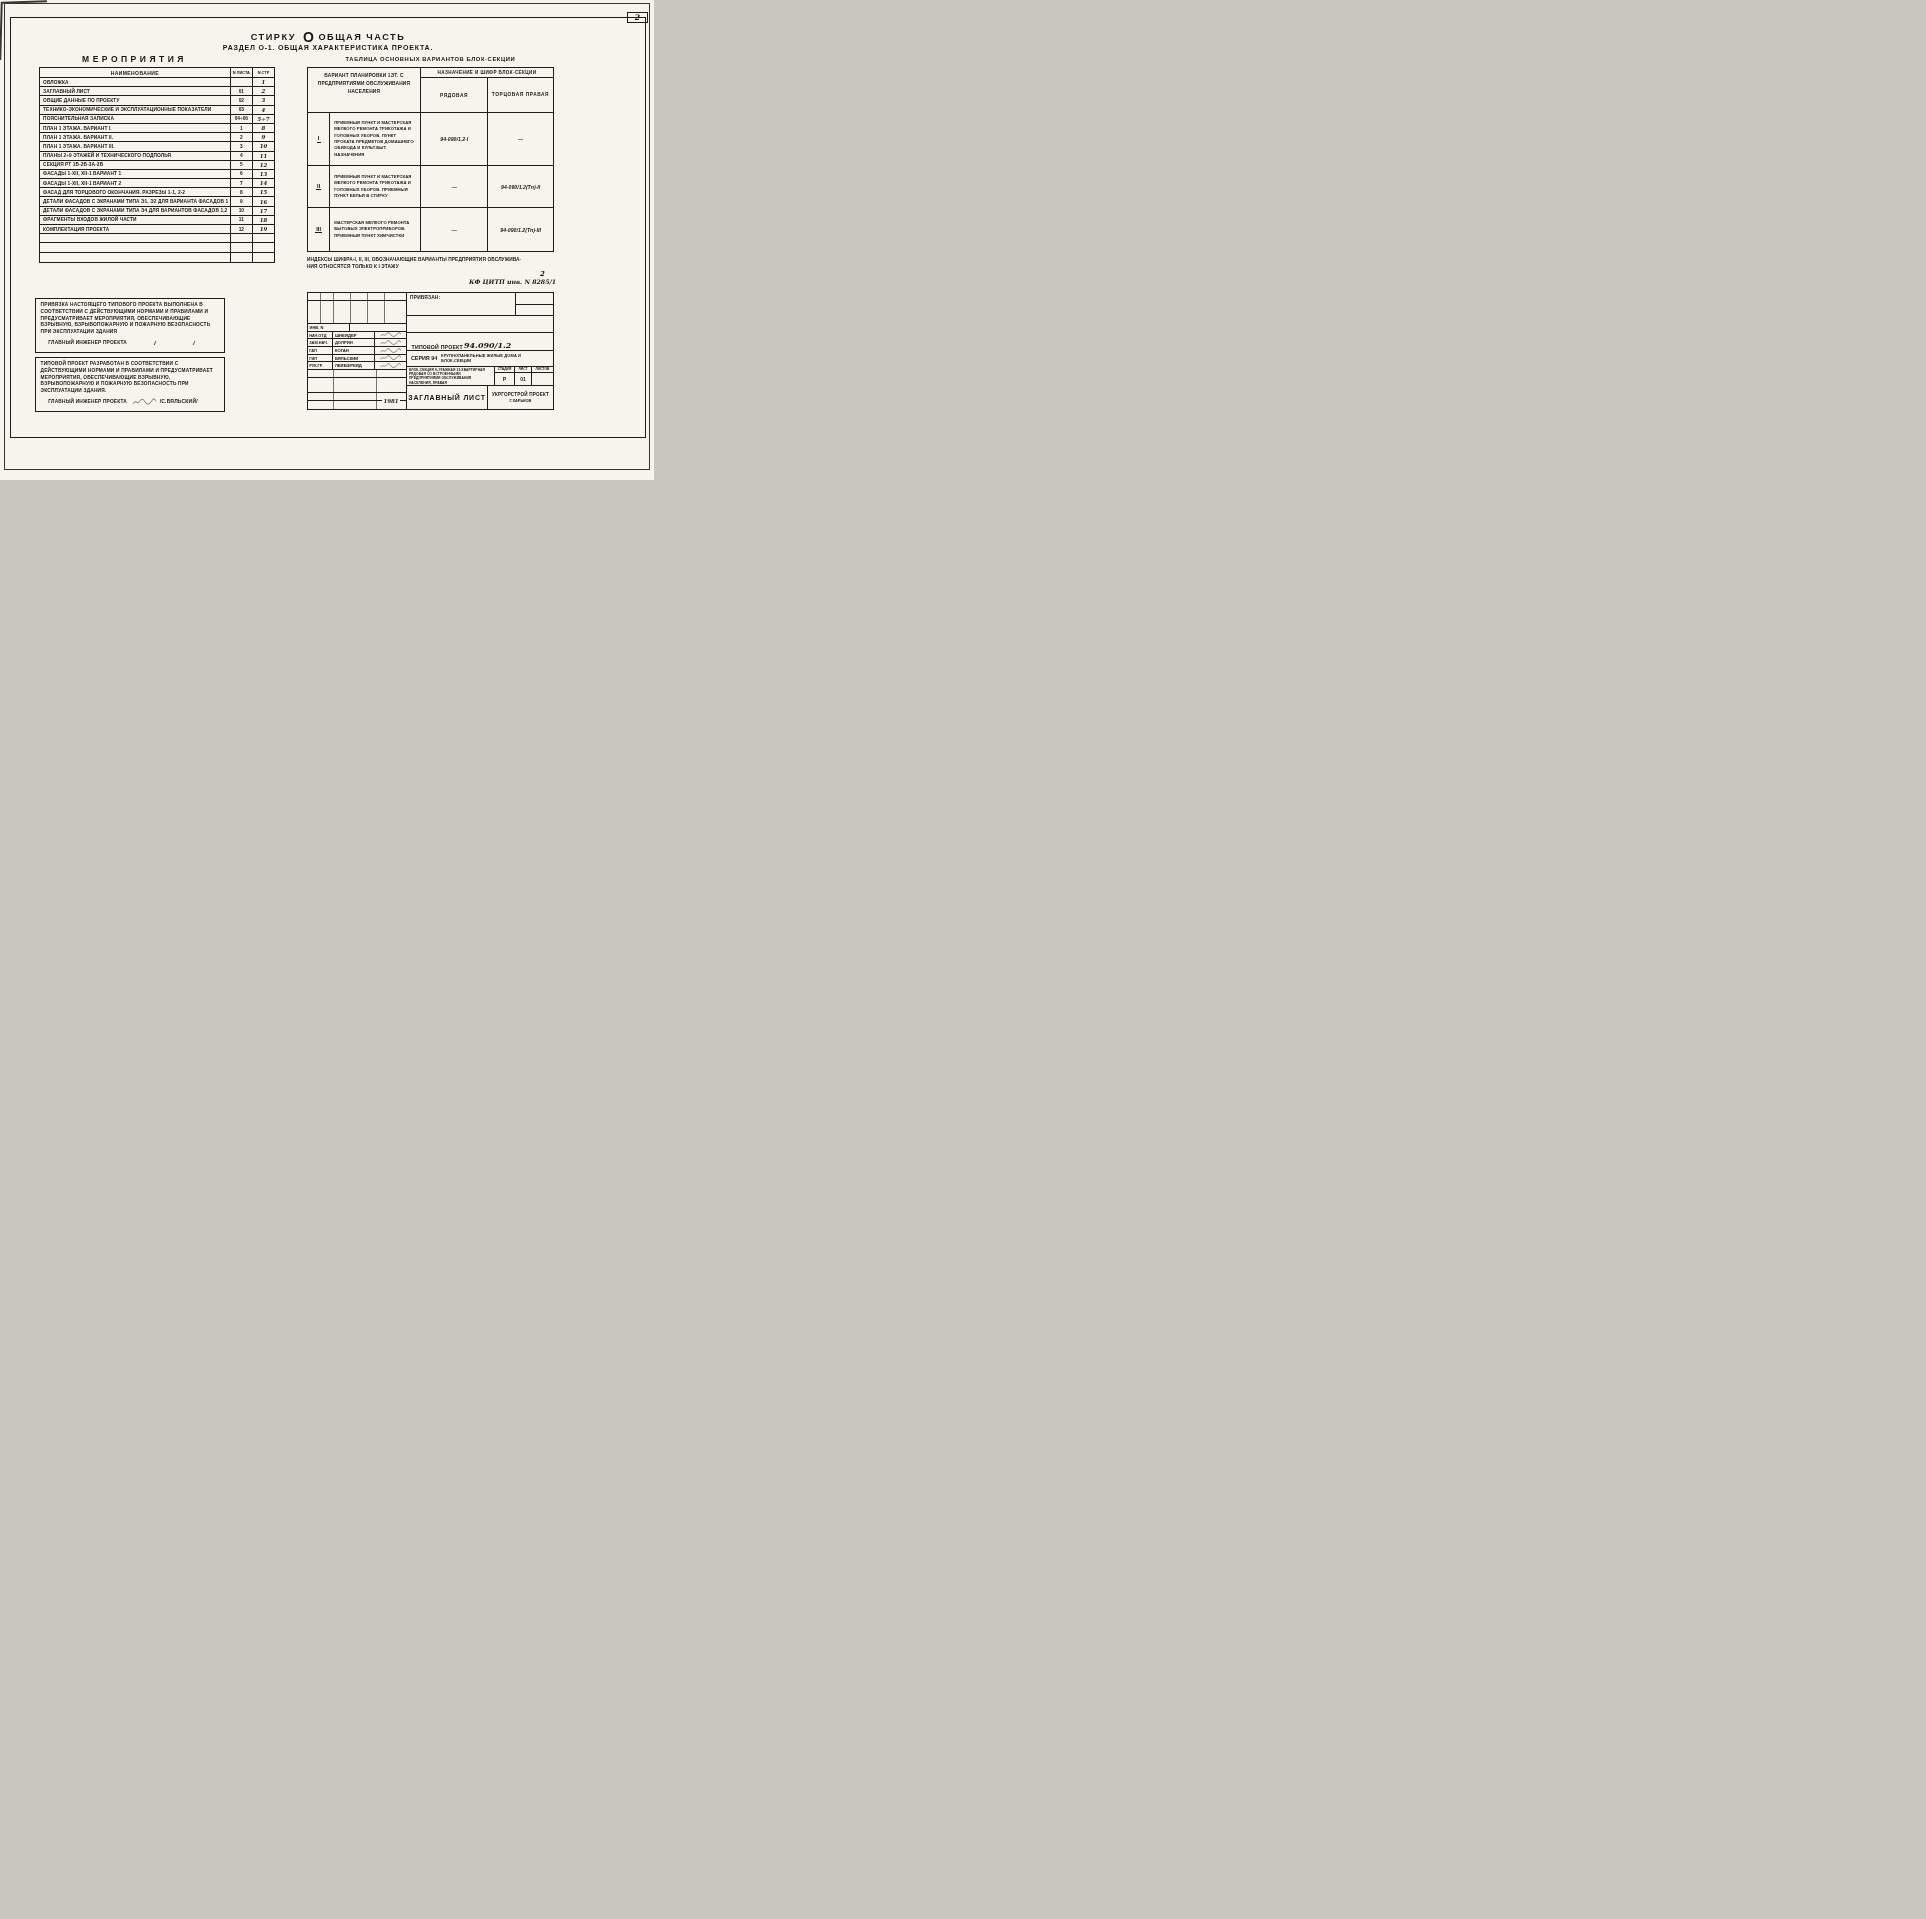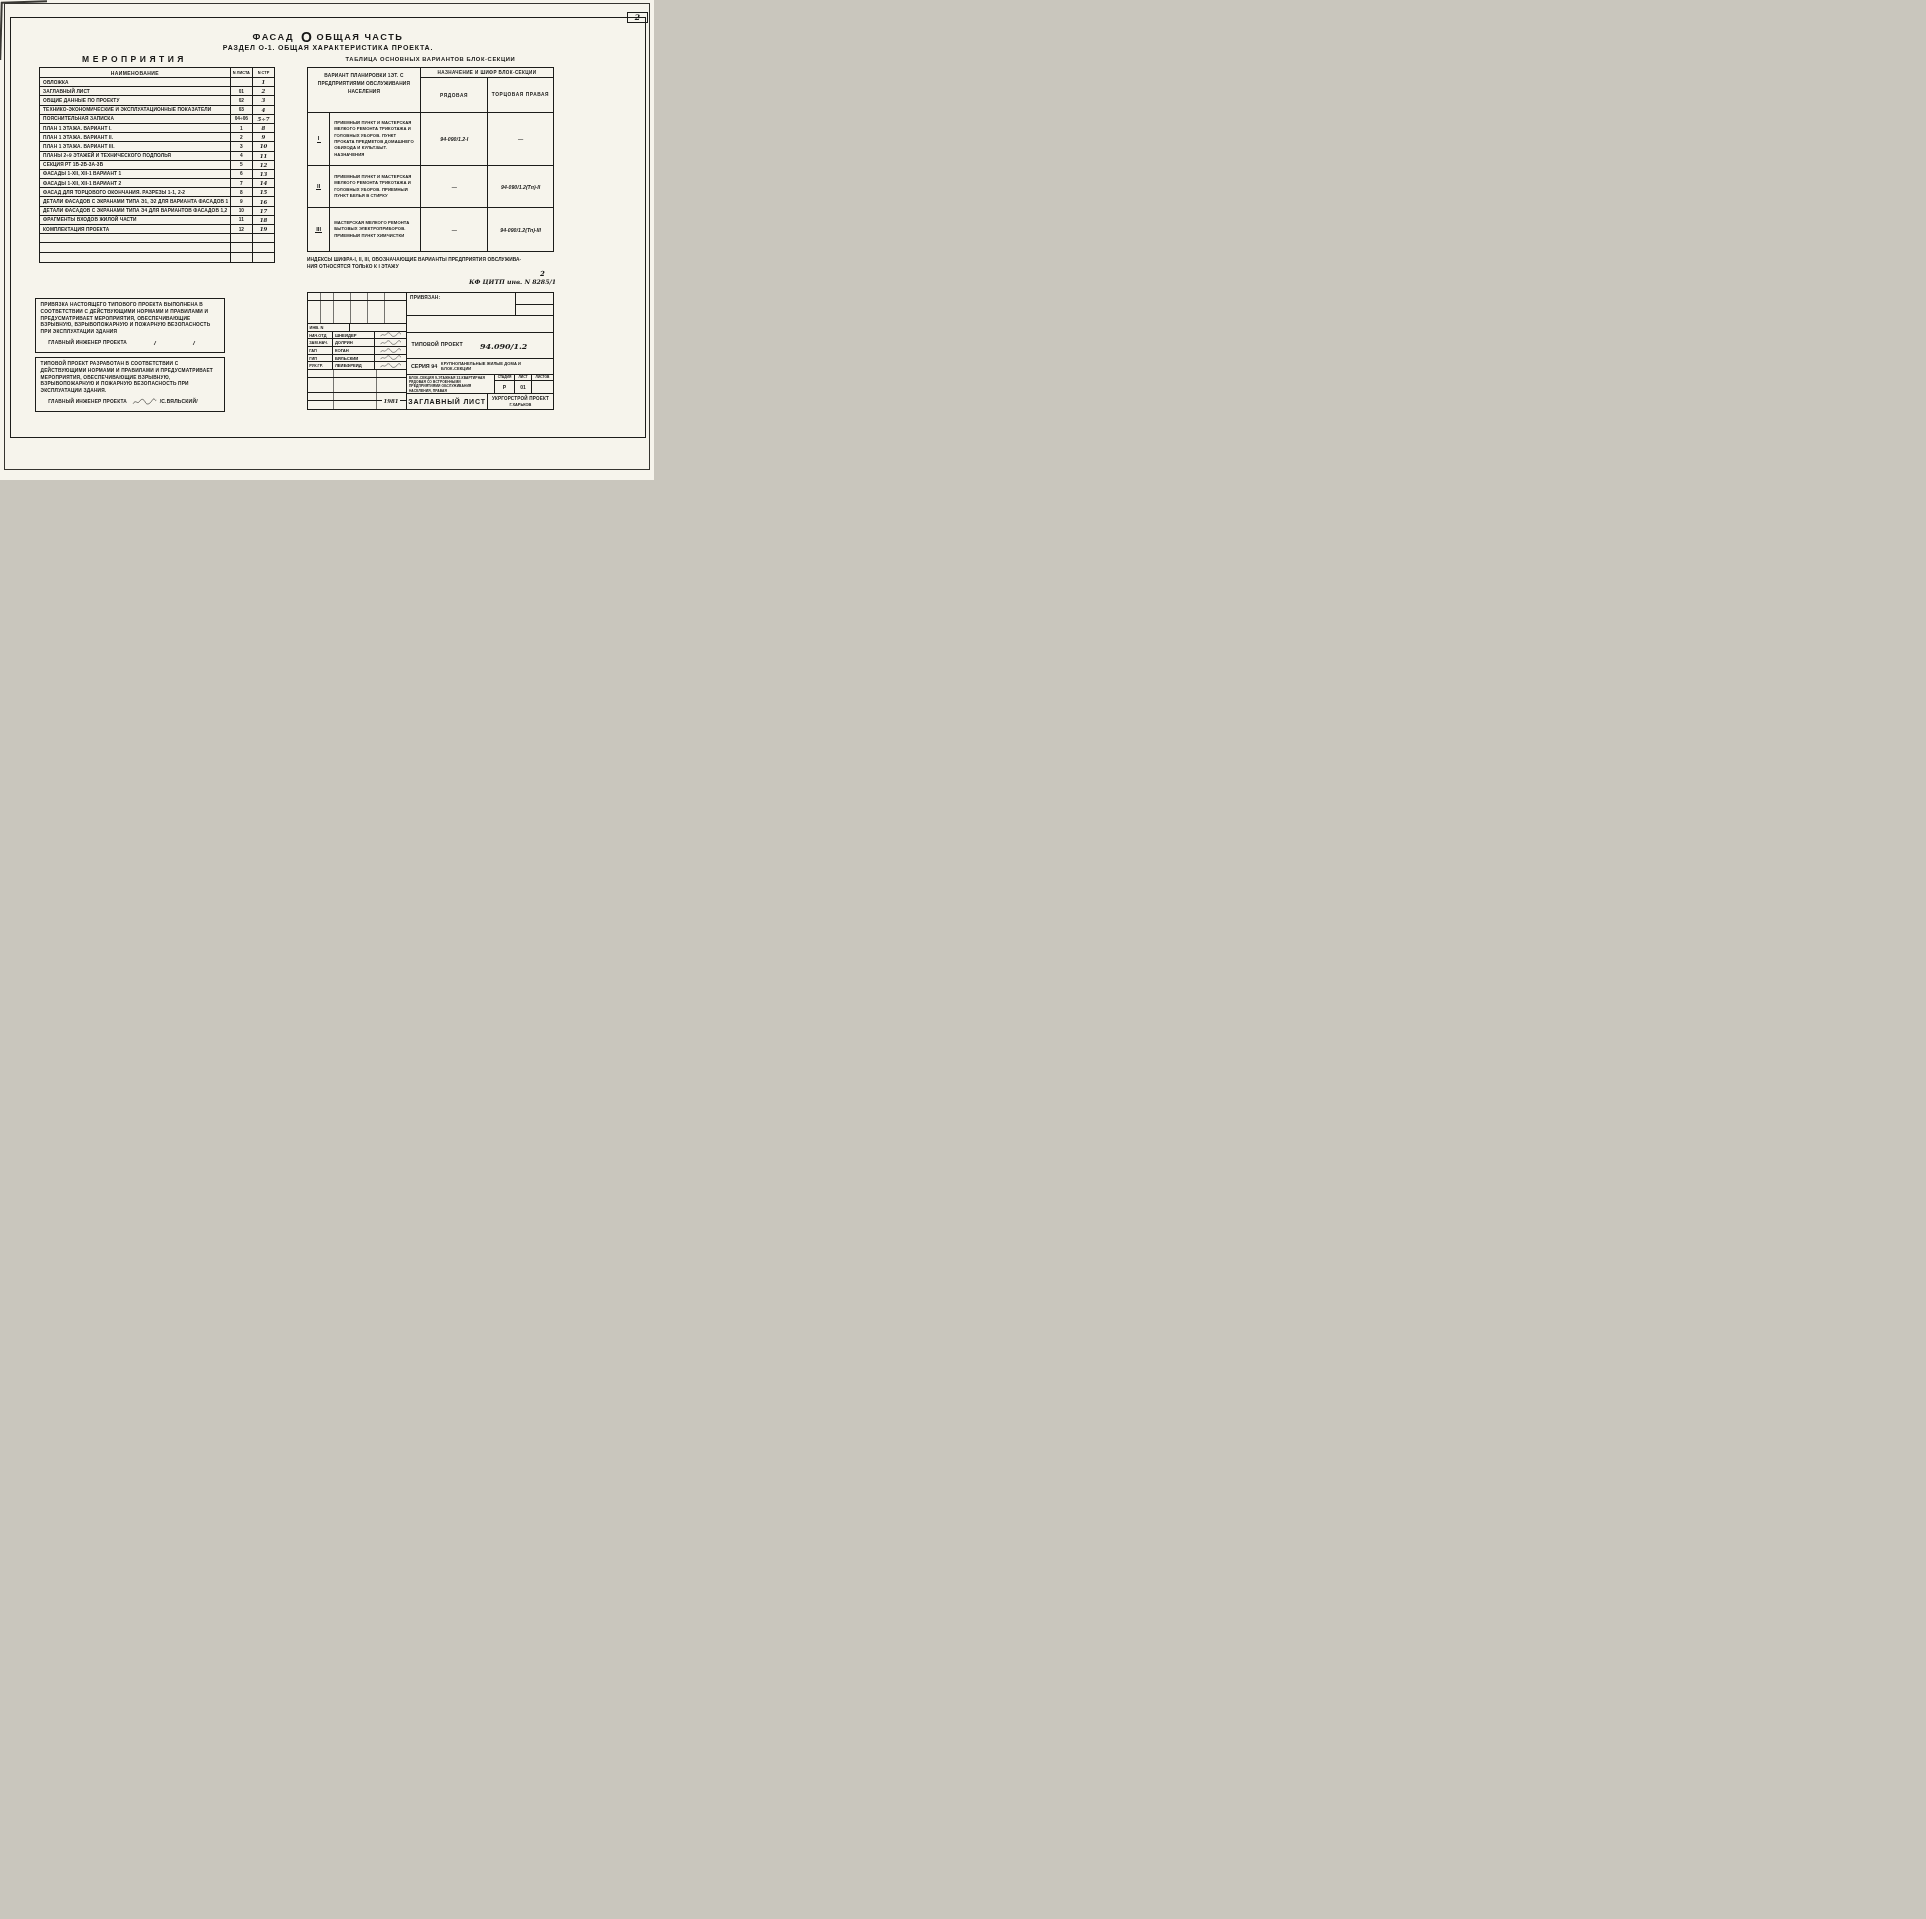--- a/index.html
+++ b/index.html
@@ -211,21 +211,21 @@
   .tb-attached {
     flex:1; border-right:0.8px solid #1c1c1a; padding:1.5px 3.1px;
     font-size:4.8px; font-weight:bold; letter-spacing:0.2px;
   }
   .tb-row-a-side { width:37px; display:flex; flex-direction:column; }
   .tb-row-a-side .half { flex:1; }
   .tb-row-a-side .half:first-child { border-bottom:0.6px solid #1c1c1a; }
   .tb-row-b { height:17px; border-bottom:1px solid #1c1c1a; }
   .tb-row-c {
     height:17.7px; border-bottom:1px solid #1c1c1a;
-    display:flex; align-items:flex-start; padding:0 4.6px; gap:17px;margin-top:8px;
+    display:flex; align-items:flex-end; padding:0 4.6px; gap:1px;
   }
   .tb-proj-label { font-size:5.2px; font-weight:bold; letter-spacing:0.2px; white-space:nowrap; }
   .tb-proj-code { font-size:8px; font-weight:bold; white-space:nowrap; }
   .tb-row-d {
     height:16px; border-bottom:1px solid #1c1c1a;
     display:flex; align-items:center; padding:0 3.9px; gap:3.9px;
   }
   .tb-series-label { font-size:5.4px; font-weight:bold; white-space:nowrap; }
   .tb-series-name { width:85px; font-size:4px; font-weight:bold; line-height:1.25; letter-spacing:0.1px; }
   .tb-row-e { height:19px; border-bottom:1px solid #1c1c1a; display:flex; }
@@ -267,21 +267,21 @@
   <div class="tear tear-1"></div>
   <div class="tear tear-2"></div>
 
   <div class="corner-box">
     <span class="hand">2</span>
   </div>
 
   <div class="frame">
 
     <div class="part-title">
-      <span>ФАСАД</span><span class="big-o">О</span><span>ОБЩАЯ ЧАСТЬ</span>
+      <span>СТИРКУ</span><span class="big-o">О</span><span>ОБЩАЯ ЧАСТЬ</span>
     </div>
     <div class="section-title">РАЗДЕЛ О-1. ОБЩАЯ ХАРАКТЕРИСТИКА ПРОЕКТА.</div>
 
     <div class="contents-title">МЕРОПРИЯТИЯ</div>
     <div class="variants-title">ТАБЛИЦА ОСНОВНЫХ ВАРИАНТОВ БЛОК-СЕКЦИИ</div>
 
     <div class="ctable">
       <div class="crow chead">
         <div class="cname">НАИМЕНОВАНИЕ</div>
         <div class="csheet">N ЛИСТА</div>

